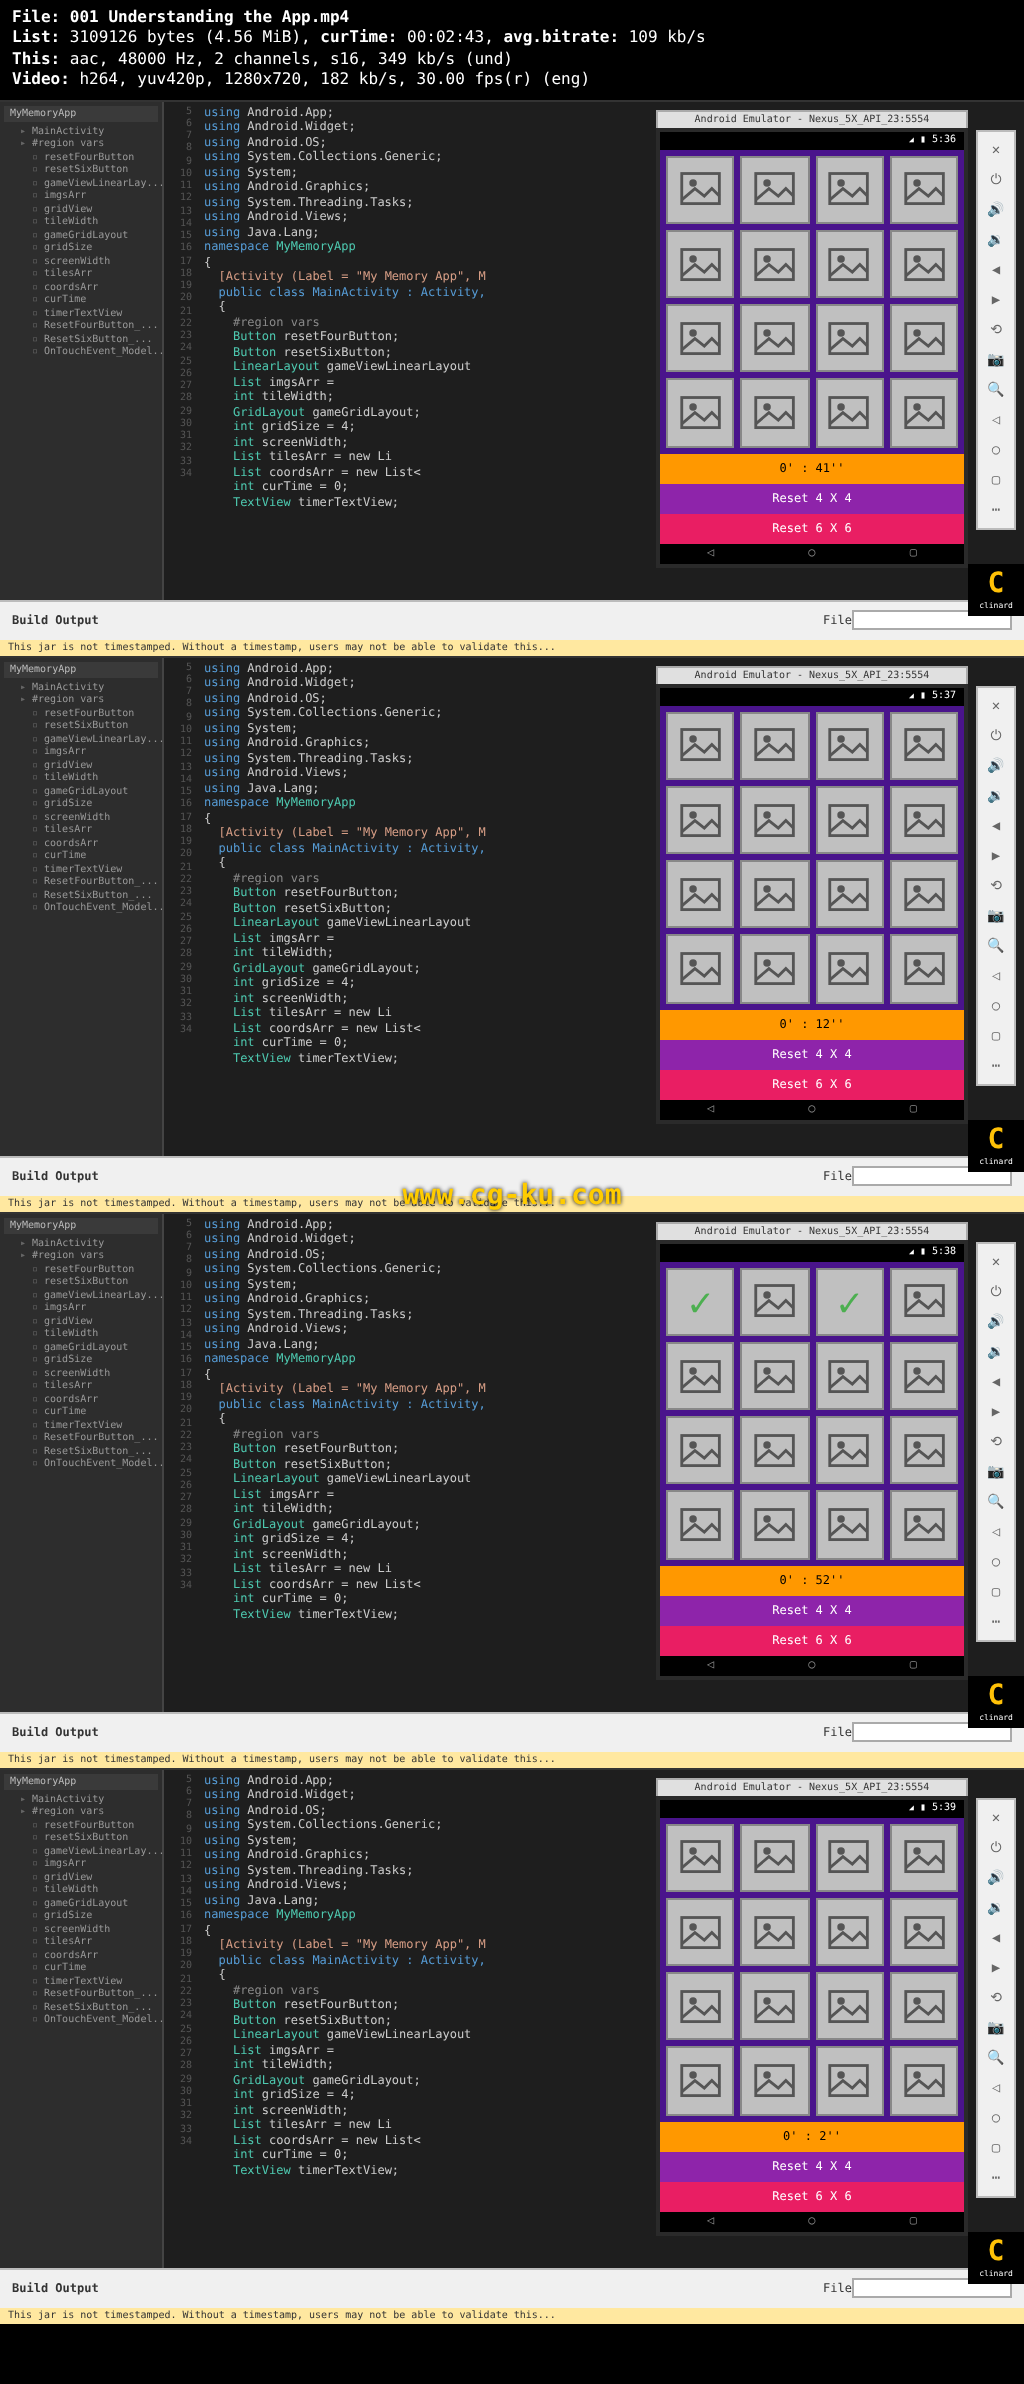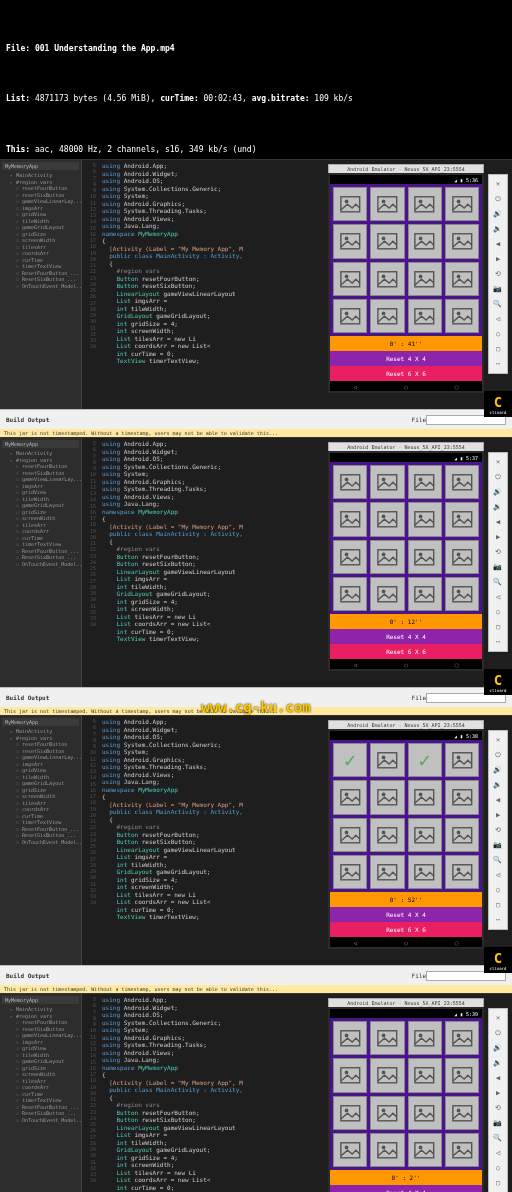--- a/index.html
+++ b/index.html
@@ -1,19 +1,19 @@
 <!DOCTYPE html>
 <html><head>
 <meta charset="utf-8">
 <style>
   * { margin: 0; padding: 0; box-sizing: border-box; }
   body { background: #000; font-family: Consolas, monospace; font-size: 6px; color: #ccc; width: 512px; }
   
   .header { background: #000; color: #fff; padding: 4px 6px; font-size: 8px; line-height: 1.3; }
-  .header .line { white-space: nowrap; margin-top: 40px; }
+  .header .line { white-space: nowrap; }
   .header .bold { font-weight: bold; }
   
   .segment { position: relative; background: #e8e8e8; height: 278px; border-top: 1px solid #333; }
   
   .ide { position: absolute; left: 0; top: 0; right: 0; bottom: 0; display: flex; flex-direction: column; }
   .ide-top { flex: 1; display: flex; overflow: hidden; }
   .tree { width: 82px; background: #2d2d2d; border-right: 1px solid #444; padding: 2px; font-size: 5px; overflow: hidden; }
   .tree-tab { background: #3a3a3a; color: #bbb; padding: 1px 3px; margin-bottom: 2px; font-size: 5px; }
   .tree-item { color: #999; padding: 0 0 0 8px; line-height: 1.3; white-space: nowrap; }
   .tree-item.l2 { padding-left: 14px; }
@@ -60,22 +60,23 @@
   .logo-c { color: #ffc107; font-size: 14px; font-weight: bold; }
   .logo-t { color: #fff; font-size: 4px; }
   
   .watermark { position: absolute; left: 50%; transform: translateX(-50%); color: #ffcc00; font-size: 14px; font-weight: bold; text-shadow: 0 0 2px #000; z-index: 10; pointer-events: none; }
 </style>
 </head>
 <body>
 
 <div class="header">
   <div class="line"><span class="bold">File:</span> <span class="bold">001 Understanding the App.mp4</span></div>
-  <div class="line"><span class="bold">List:</span> <span>4871173 bytes (4.56 MiB),</span> <span class="bold">curTime:</span> <span>00:02:43,</span> <span class="bold">avg.bitrate:</span> <span>109 kb/s</span></div>
+  <div class="line"><span class="bold">List:</span> <span>3109126 bytes (4.56 MiB),</span> <span class="bold">curTime:</span> <span>00:02:43,</span> <span class="bold">avg.bitrate:</span> <span>109 kb/s</span></div>
   <div class="line"><span class="bold">This:</span> <span>aac, 48000 Hz, 2 channels, s16, 349 kb/s (und)</span></div>
+  <div class="line"><span class="bold">Video:</span> <span>h264, yuv420p, 1280x720, 182 kb/s, 30.00 fps(r) (eng)</span></div>
 </div>
 
 <div id="segments">
   <div class="segment">
     <div class="ide">
       <div class="ide-top">
         <div class="tree">
             <div class="tree-tab">MyMemoryApp</div>
             <div class="tree-item">MainActivity</div>
             <div class="tree-item">#region vars</div>

